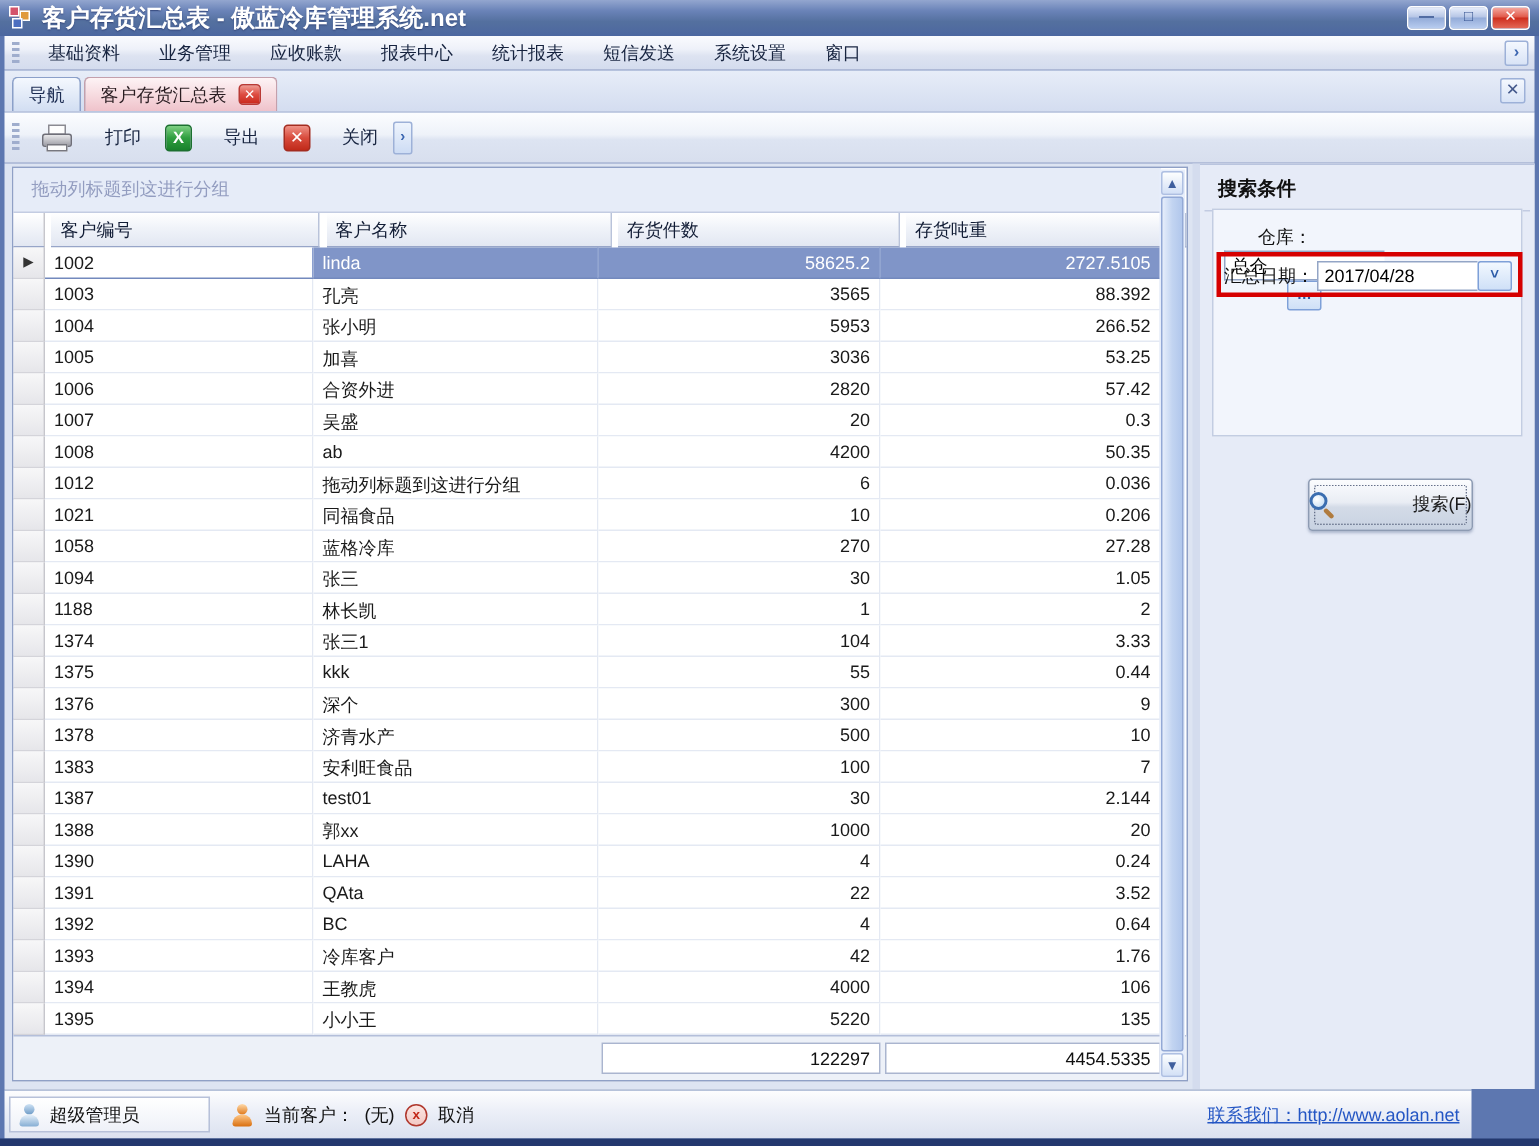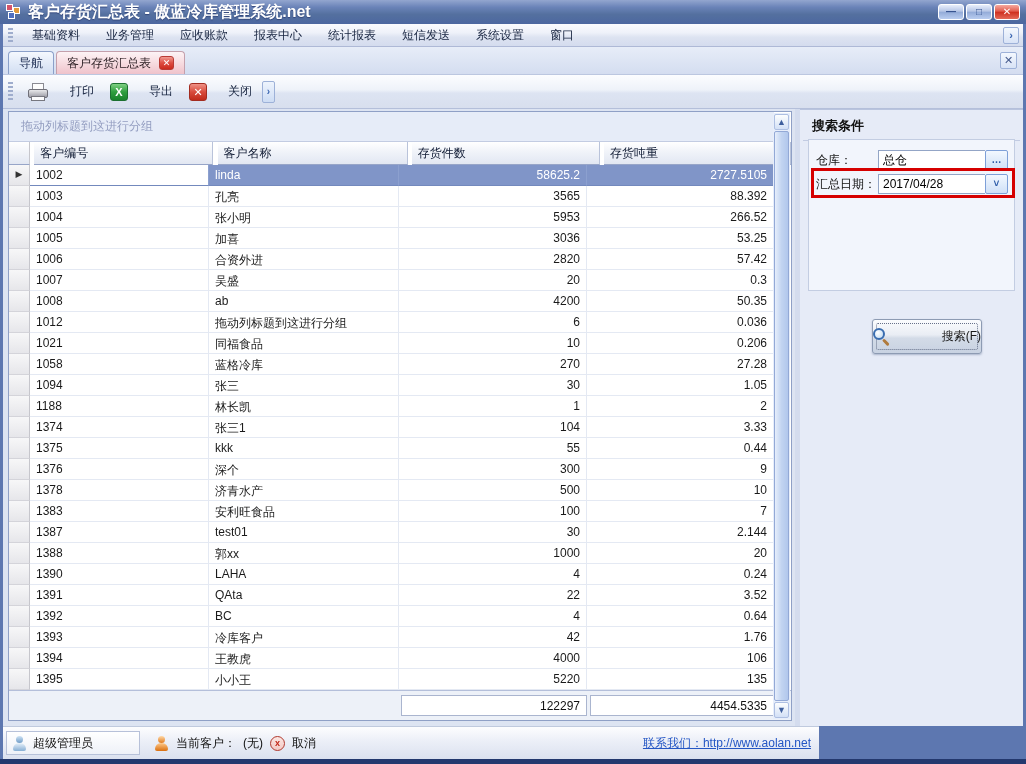--- a/index.html
+++ b/index.html
@@ -130,21 +130,21 @@
     background:linear-gradient(#fbfcfe,#e9edf4 45%, #d3dbe7 55%, #c8d2e2);
     box-shadow:0 1px 2px rgba(60,80,120,.35); display:flex; align-items:center; justify-content:space-between; gap:7px; }
   .search-btn .focus-rect { position:absolute; inset:3px; border:1px dotted #6b7volution; border:1px dotted #66718a; border-radius:2px; }
   .mag-icon { width:18px; height:18px; position:relative; }
   .mag-icon .lens { position:absolute; left:0; top:0; width:12px; height:12px; border-radius:50%;
     border:2px solid #3a6db0; background:radial-gradient(circle at 35% 35%, #fff, #bcd8f2); }
   .mag-icon .handle { position:absolute; left:10px; top:10px; width:8px; height:3px; background:#b07b3e;
     border-radius:2px; transform:rotate(45deg); transform-origin:left center; }
 
   
-  .statusbar { position:absolute; left:3px; top:726px; width:816px; height:33px;
+  .statusbar { position:absolute; left:3px; top:726px; width:978px; height:33px;
     background:linear-gradient(#fdfdfe, #edf0f8 40%, #dbe1ef); border-top:1px solid #c0cade;
     display:flex; align-items:center; }
   .user-box { margin-left:3px; width:134px; height:24px; border:1px solid #b7c1d9; background:linear-gradient(#fff,#eef1f8);
     display:flex; align-items:center; gap:6px; padding-left:5px; color:#111; }
   .person { width:15px; height:15px; position:relative; }
   .person .head { position:absolute; left:4px; top:0; width:7px; height:7px; border-radius:50%; }
   .person .body { position:absolute; left:1px; top:7px; width:13px; height:8px; border-radius:6px 6px 2px 2px; }
   .person.blue .head { background:linear-gradient(#cfe3f5,#6f9cc7); }
   .person.blue .body { background:linear-gradient(#e7f1fa,#86aed4); }
   .person.orange .head { background:linear-gradient(#ffd9a8,#e07b1f); }
@@ -422,21 +422,21 @@
       </div>
     </div>
 
     <div class="splitter"></div>
 
     <div class="sidebar">
       <div class="sb-title">搜索条件</div>
       <div class="sb-title-line"></div>
 
       <div class="search-group">
-        <div class="field-row" style="top:10px;">
+        <div class="field-row" style="top:10px;flex-direction:column;">
           <span class="f-label">仓库：</span>
           <span class="f-input">总仓</span>
           <span class="f-btn">…</span>
         </div>
         <div class="field-row" style="top:34px;">
           <span class="f-label">汇总日期：</span>
           <span class="f-input">2017/04/28</span>
           <span class="f-btn">˅</span>
         </div>
       </div>

